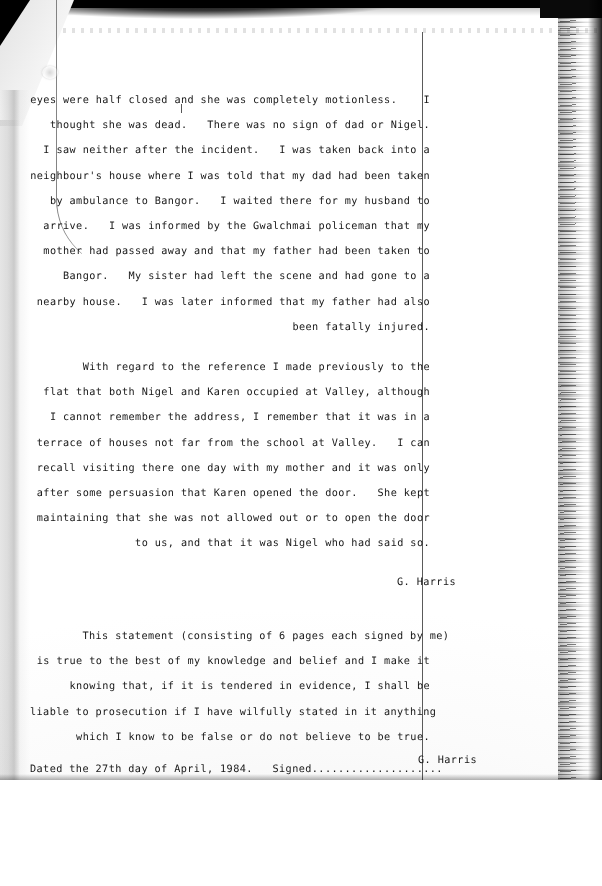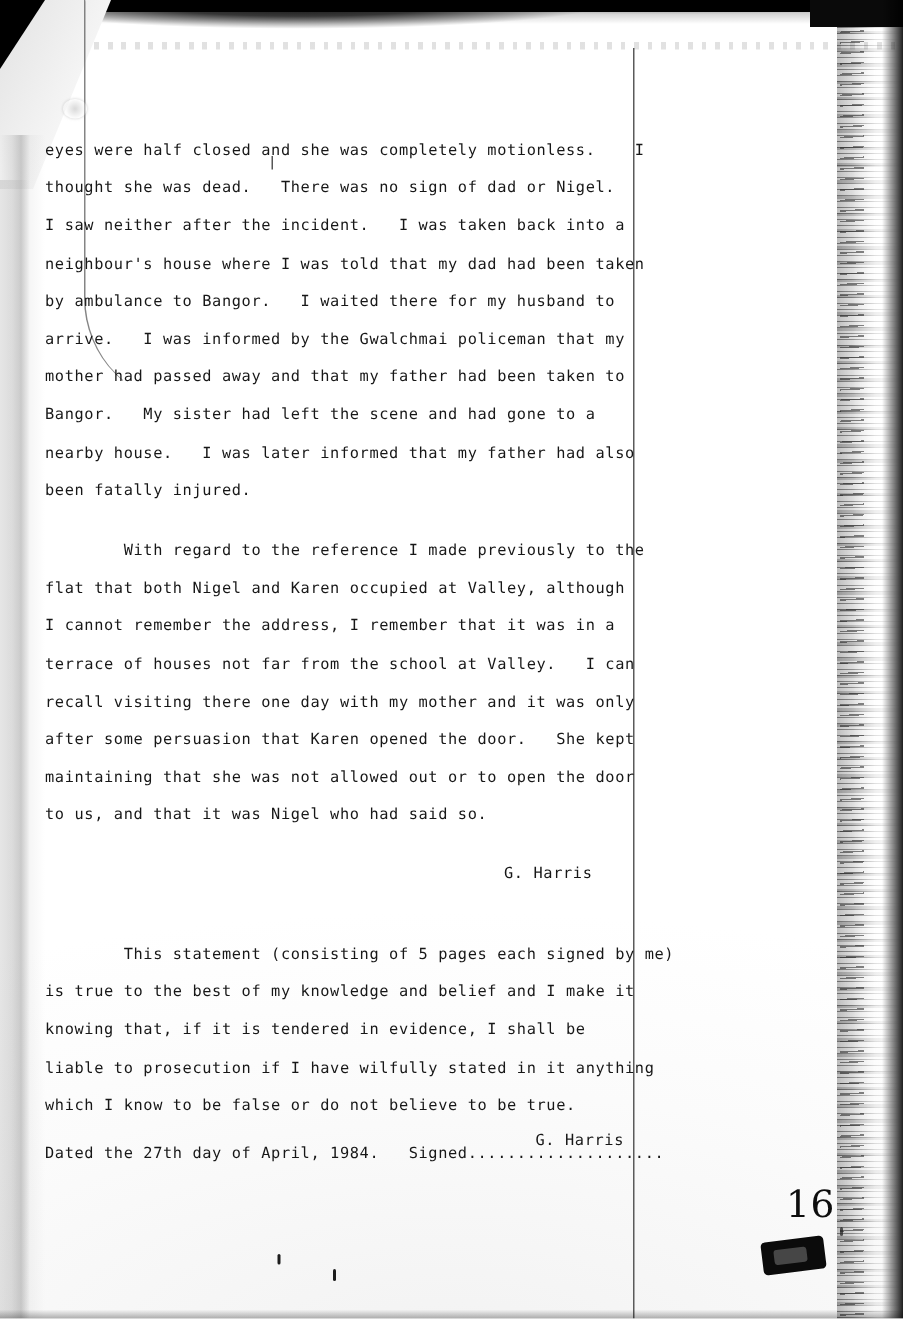--- a/index.html
+++ b/index.html
@@ -5,24 +5,25 @@
 <style>
   html, body {
     margin: 0;
     padding: 0;
     background: #ffffff;
   }
 
   #scan {
     position: relative;
     width: 602px;
-    height: 879px;
+    height: 780px;
     overflow: hidden;
     background: #000000;
     font-family: "DejaVu Sans Mono", "Liberation Mono", monospace;
+    text-align: right;
   }
 
   
   .paper {
     position: absolute;
     left: 0;
     top: 8px;
     width: 602px;
     height: 878px;
     background:
@@ -318,21 +319,21 @@
 flat that both Nigel and Karen occupied at Valley, although
 I cannot remember the address, I remember that it was in a
 terrace of houses not far from the school at Valley.   I can
 recall visiting there one day with my mother and it was only
 after some persuasion that Karen opened the door.   She kept
 maintaining that she was not allowed out or to open the door
 to us, and that it was Nigel who had said so.</div>
 
   <div class="typed" id="sig1">G. Harris</div>
 
-  <div class="typed para" id="para3">        This statement (consisting of 5 pages each signed by me)
+  <div class="typed para" id="para3">        This statement (consisting of 6 pages each signed by me)
 is true to the best of my knowledge and belief and I make it
 knowing that, if it is tendered in evidence, I shall be
 liable to prosecution if I have wilfully stated in it anything
 which I know to be false or do not believe to be true.</div>
 
   <div class="typed" id="dateline">Dated the 27th day of April, 1984.   Signed....................</div>
 
   <div class="typed" id="sig2">G. Harris</div>
 
   <div class="page-number">16</div>

